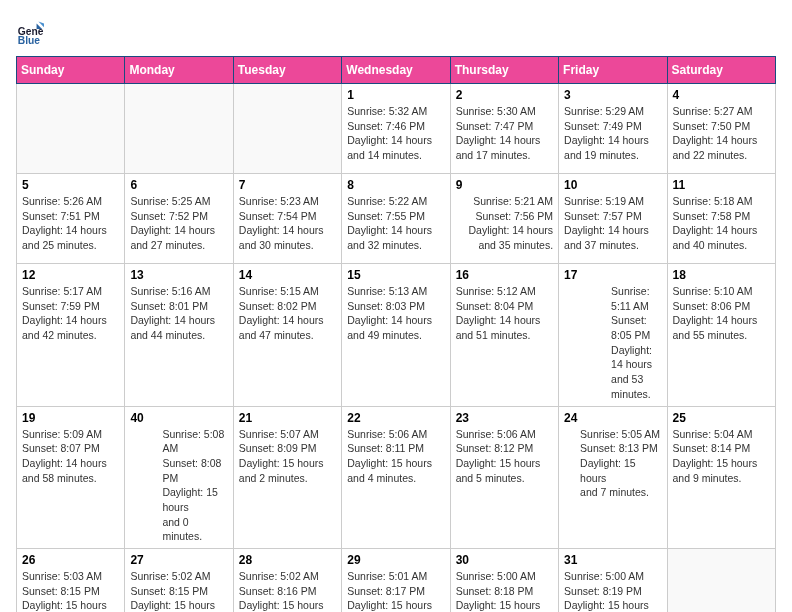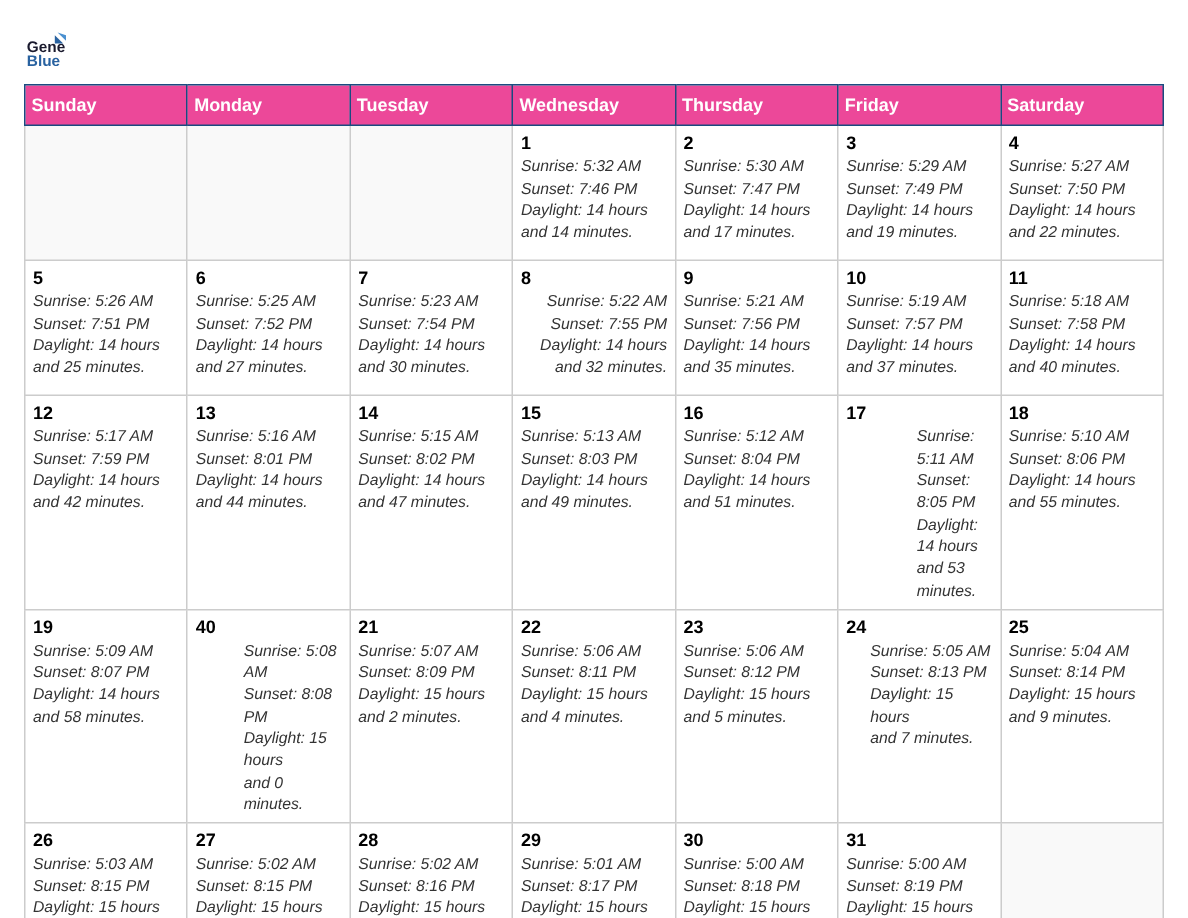--- a/index.html
+++ b/index.html
@@ -66,21 +66,20 @@
     .day-num {
       font-weight: bold;
       font-size: 12px;
       margin-bottom: 2px;
       color: #000;
     }
     .day-info {
       color: #333;
       font-size: 10.5px;
       line-height: 1.4;
-      font-style: italic;
     }
     tr.week-row td {
       height: 90px;
     }
   </style>
 </head>
 <body>
 
 <div class="header">
   <div class="logo">
@@ -164,28 +163,28 @@
         </td>
         <td>
           <div class="day-num">7</div>
           <div class="day-info" style="white-space: pre-line;">Sunrise: 5:23 AM
 Sunset: 7:54 PM
 Daylight: 14 hours
 and 30 minutes.</div>
         </td>
         <td>
           <div class="day-num">8</div>
-          <div class="day-info" style="white-space: pre-line; text-align: right;">Sunrise: 5:22 AM
+          <div class="day-info" style="white-space: pre-line;">Sunrise: 5:22 AM
 Sunset: 7:55 PM
 Daylight: 14 hours
 and 32 minutes.</div>
         </td>
         <td>
           <div class="day-num">9</div>
-          <div class="day-info" style="white-space: pre-line;">Sunrise: 5:21 AM
+          <div class="day-info" style="white-space: pre-line; text-align: right;">Sunrise: 5:21 AM
 Sunset: 7:56 PM
 Daylight: 14 hours
 and 35 minutes.</div>
         </td>
         <td>
           <div class="day-num">10</div>
           <div class="day-info" style="white-space: pre-line;">Sunrise: 5:19 AM
 Sunset: 7:57 PM
 Daylight: 14 hours
 and 37 minutes.</div>

